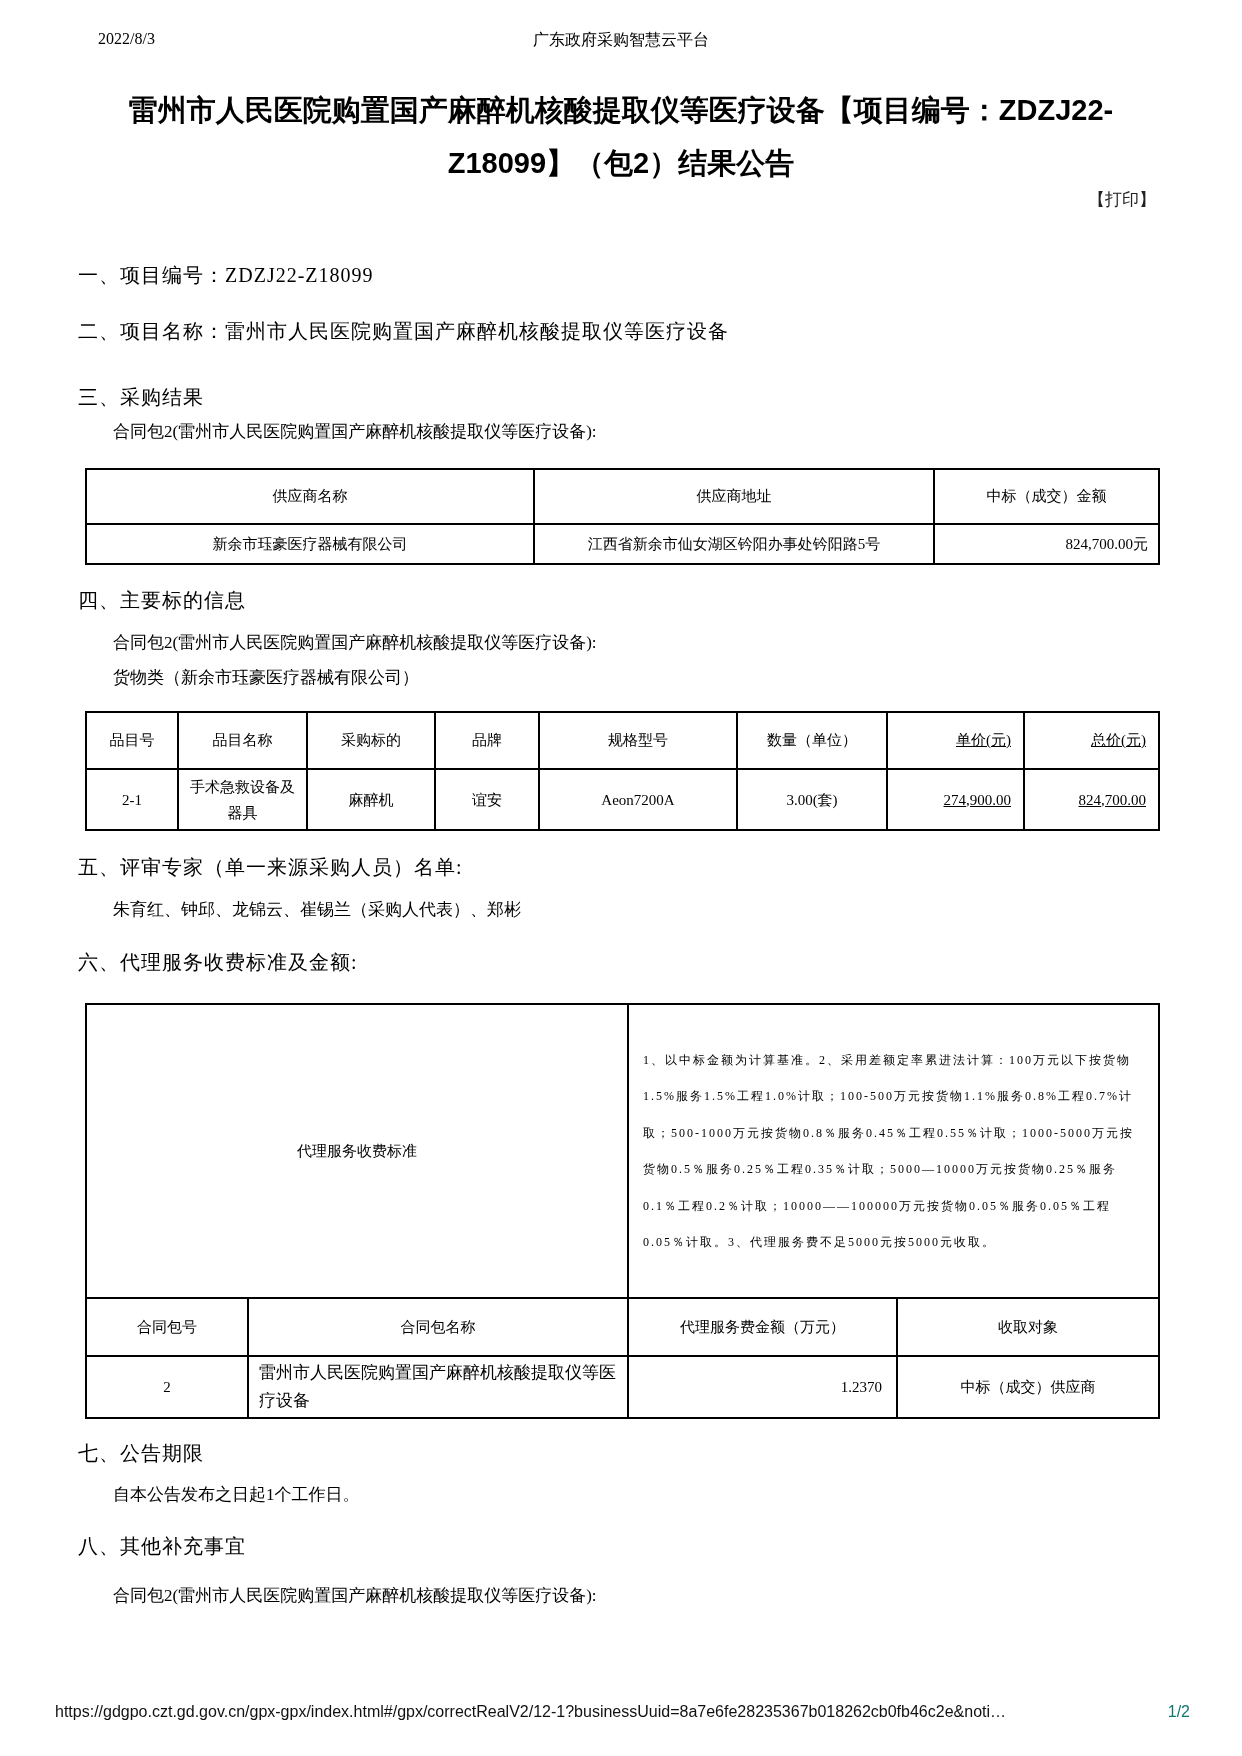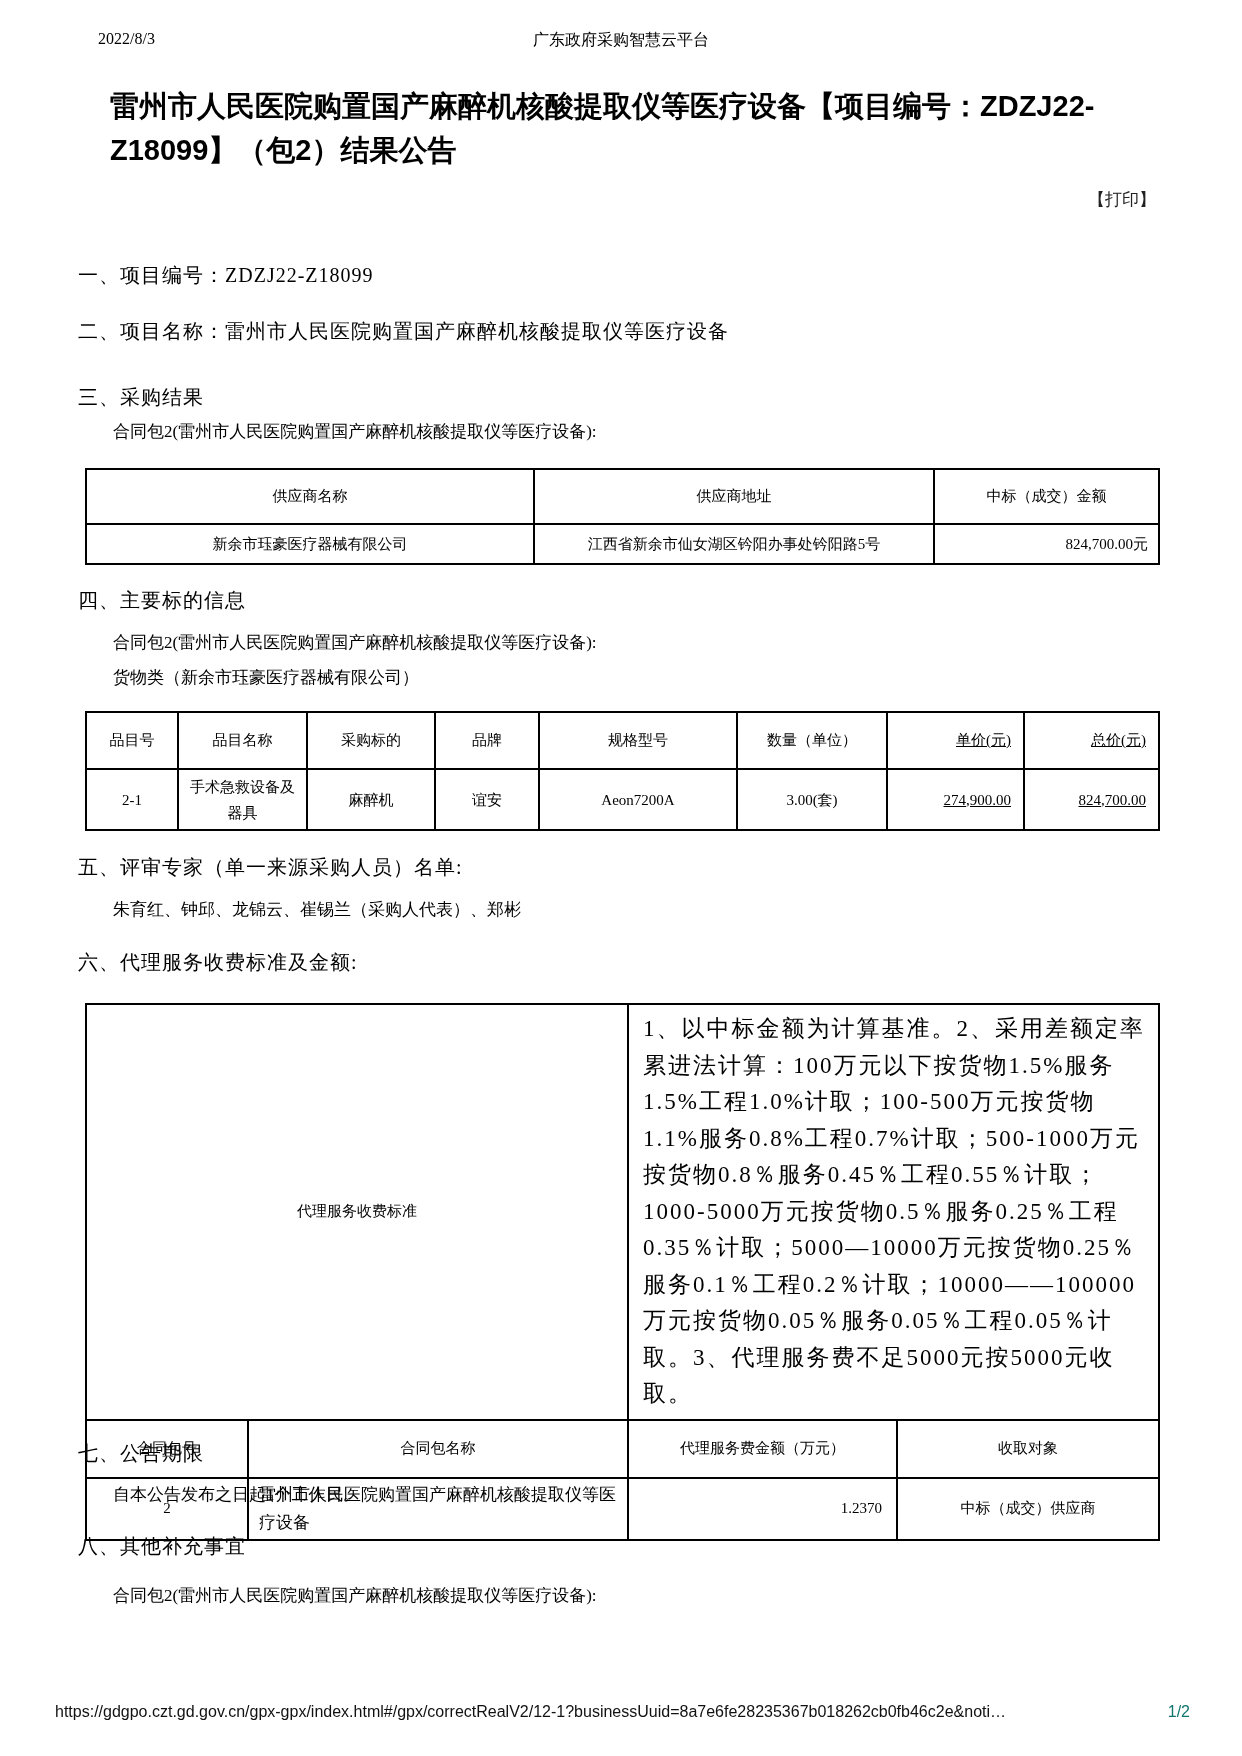--- a/index.html
+++ b/index.html
@@ -11,23 +11,23 @@
     color:#000;
     overflow:hidden;
     margin:0 auto;
   }
   
   .hdr-date{position:absolute;left:55px;top:30px;font-size:16px;margin-left:43px;}
   .hdr-center{position:absolute;left:0;right:0;top:30px;text-align:center;font-size:16px;}
   
   .doc-title{
     position:absolute;top:84px;left:110px;width:1022px;margin:0;
-    text-align:left;
+    text-align:center;
     font-family:"Liberation Sans","DejaVu Sans",sans-serif;
-    font-weight:700;font-size:29px;line-height:44px;
+    font-weight:700;font-size:29px;line-height:53px;
   }
   .print-btn{position:absolute;top:188px;right:86px;font-size:17px;color:#222;cursor:pointer;}
   
   .sec{position:absolute;left:78px;font-size:20px;letter-spacing:1px;white-space:nowrap;}
   .para{position:absolute;left:113px;font-size:17px;white-space:nowrap;}
   .sec-1{top:262px;}
   .sec-2{top:318px;}
   .sec-3{top:384px;}
   .para-3{top:420px;}
   .sec-4{top:587px;}
@@ -64,21 +64,21 @@
   .t2 .c5{width:198px;}.t2 .c6{width:150px;}.t2 .c7{width:137px;}.t2 .c8{width:135px;}
   .t2 tr.hrow td{height:51px;}
   .t2 tr.drow td{height:55px;line-height:26px;}
   .t2 td.num{text-align:right;padding-right:12px;text-decoration:underline;}
   
   .t3{top:1003px;}
   .t3 .c1{width:162px;}.t3 .c2{width:380px;}.t3 .c3{width:269px;}.t3 .c4{width:262px;}
   .t3 td.fee-label{height:288px;margin-left:48px;}
   .t3 td.fee-text{
     text-align:left;vertical-align:middle;
-    font-size:23px;line-height:36.5px;letter-spacing:2px;
+    font-size:12px;line-height:36.5px;letter-spacing:2px;
     padding:6px 12px 6px 14px;
   }
   .t3 tr.hrow td{height:52px;}
   .t3 tr.drow td{height:56px;}
   .t3 td.pkg-name{text-align:left;padding-left:10px;line-height:28px;font-size:17px;}
   .t3 td.fee-amount{text-align:right;padding-right:14px;}
   
   .footer-url{
     position:absolute;left:55px;top:1703px;font-size:16px;
     font-family:"Liberation Sans","DejaVu Sans",sans-serif;color:#111;

